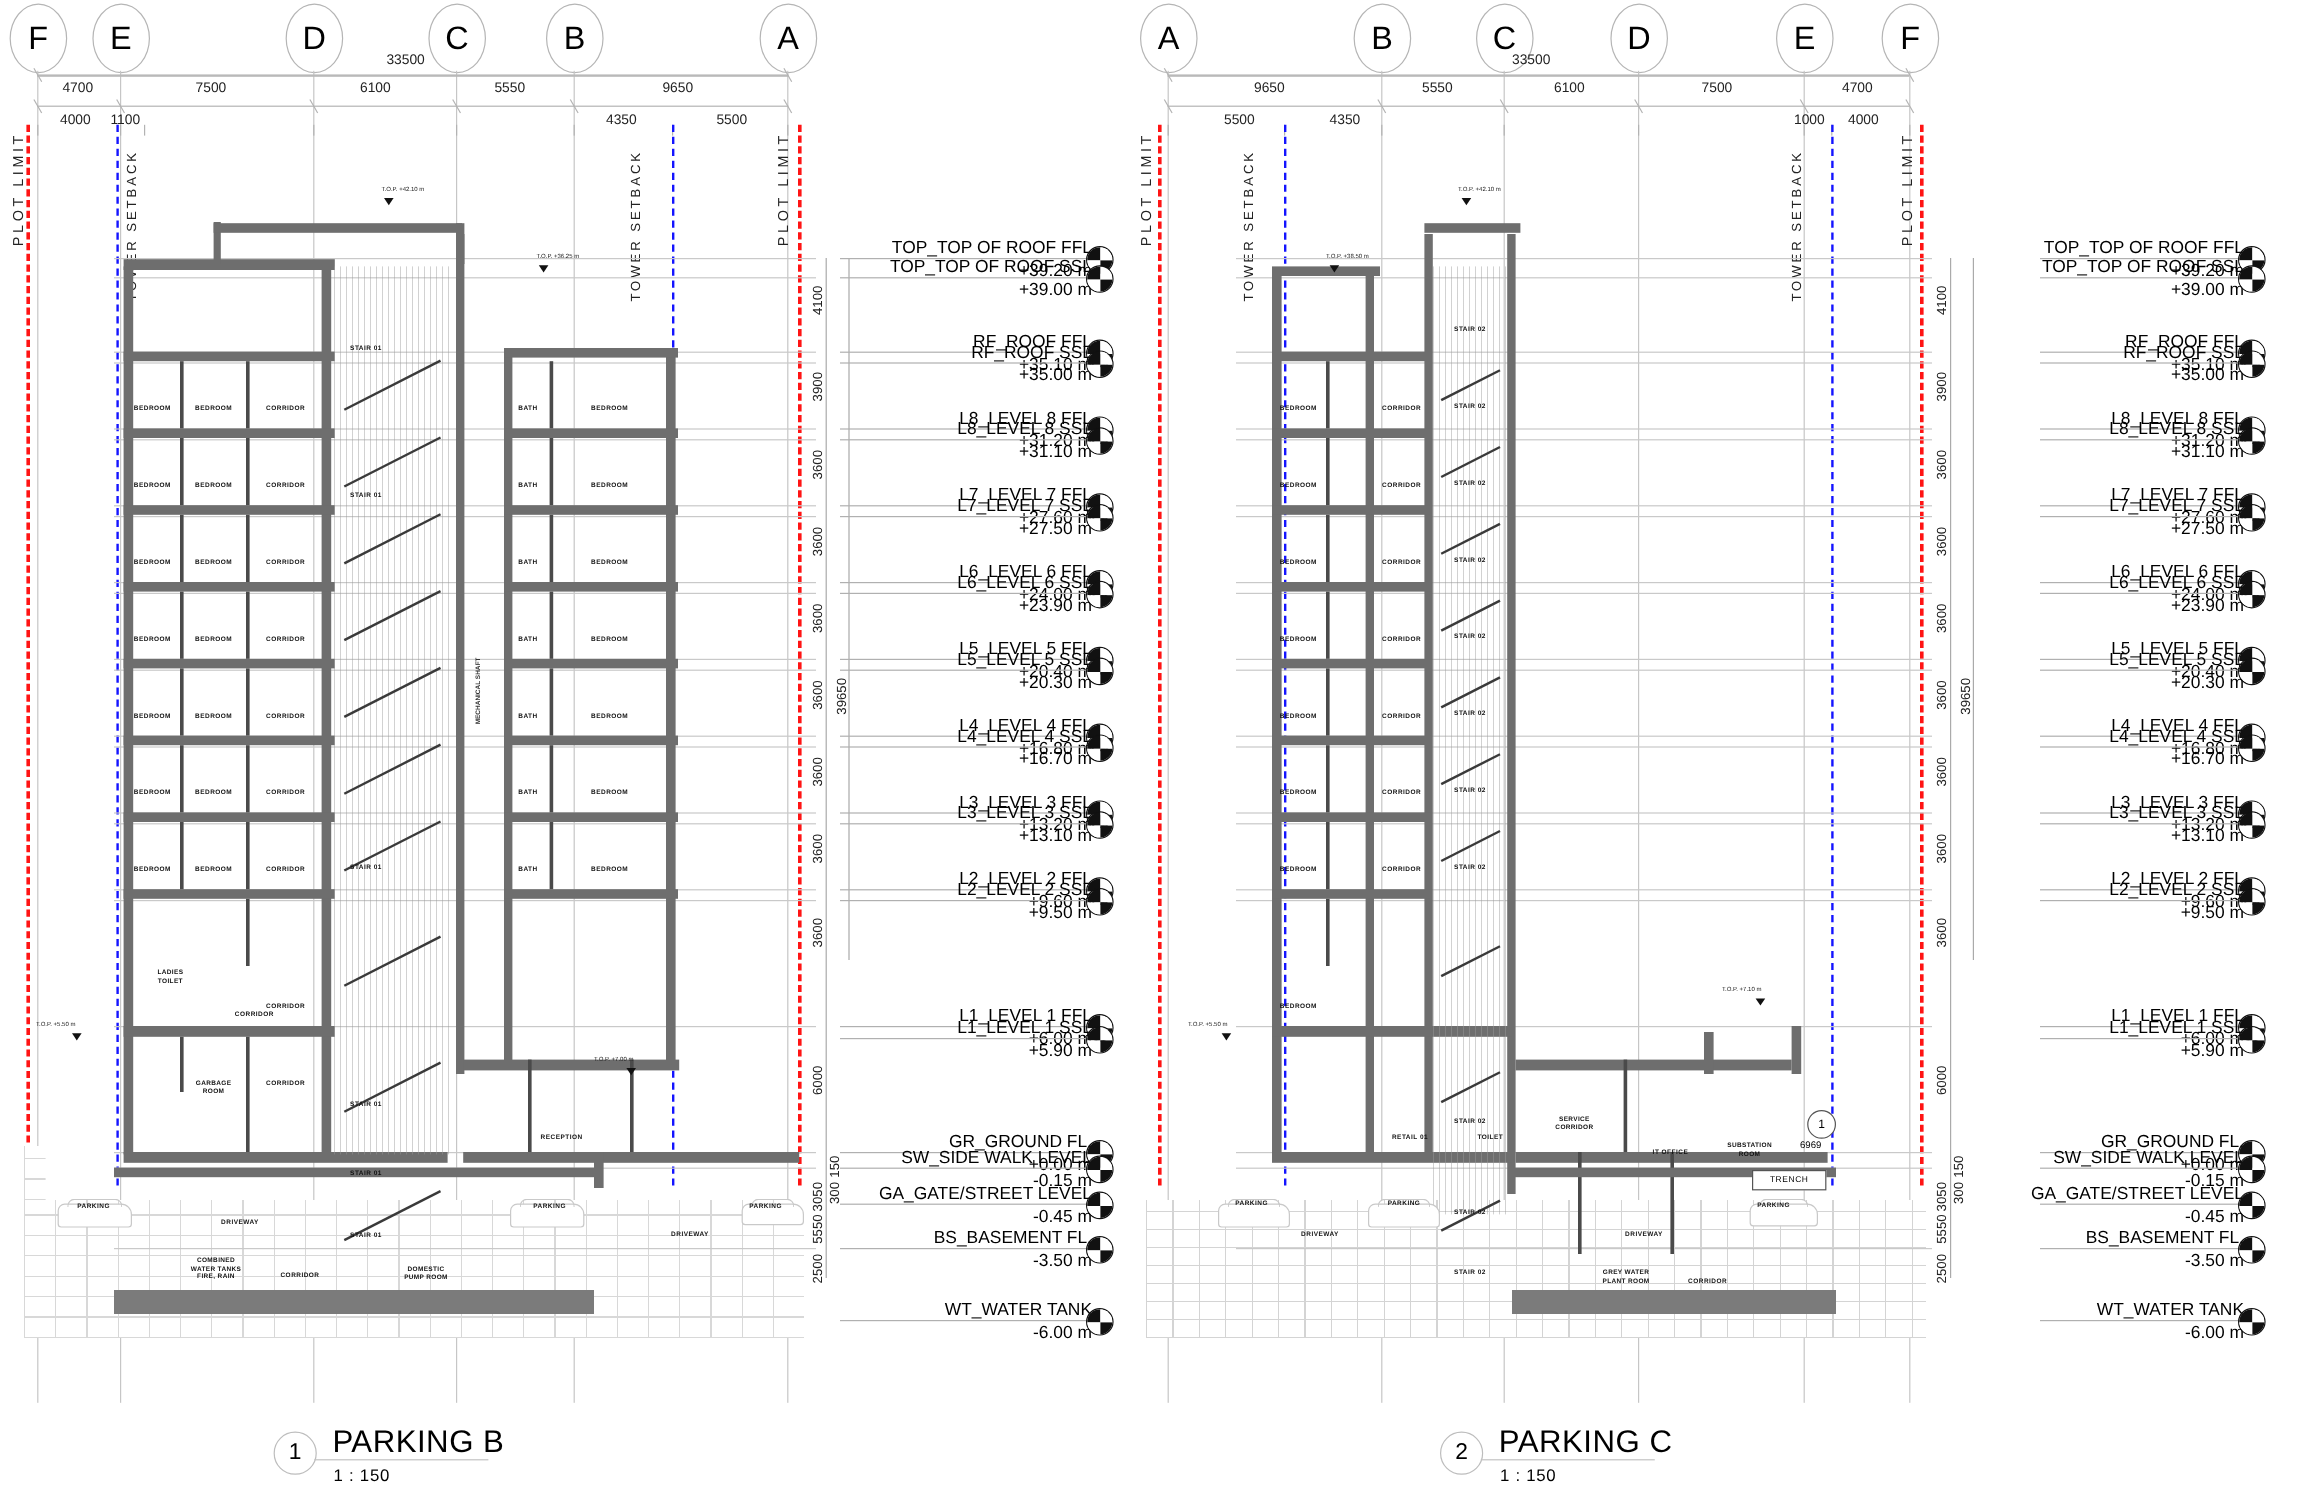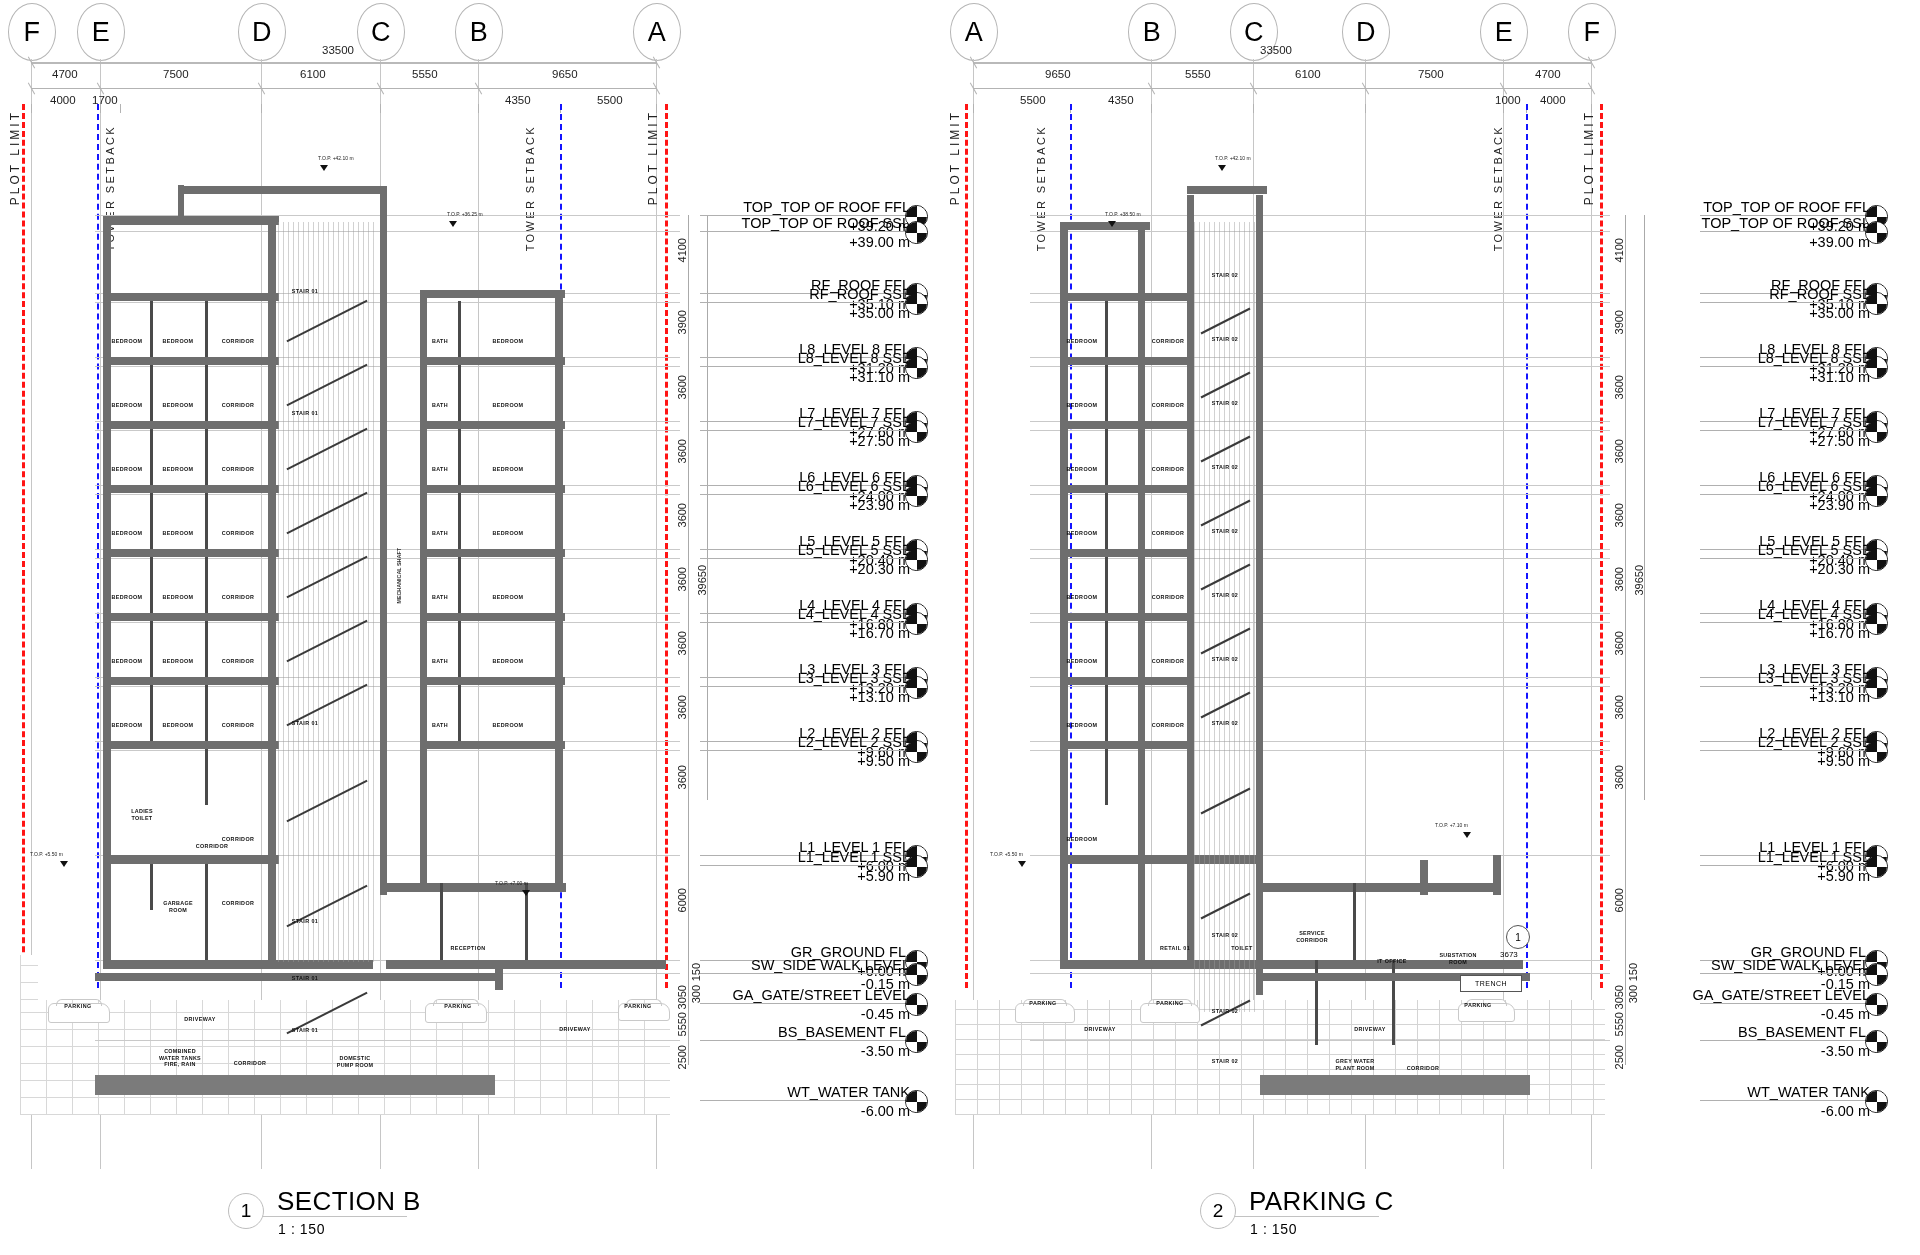--- a/index.html
+++ b/index.html
@@ -139,21 +139,21 @@
     <div class="dimtick" style="left:478px;top:82px;"></div>
     <div class="dimtick" style="left:656px;top:56px;"></div>
       <div class="dimtick" style="left:656px;top:82px;"></div>
     <div class="dimtxt" style="left:52px;top:68px;">4700</div>
     <div class="dimtxt" style="left:163px;top:68px;">7500</div>
     <div class="dimtxt" style="left:300px;top:68px;">6100</div>
     <div class="dimtxt" style="left:412px;top:68px;">5550</div>
     <div class="dimtxt" style="left:552px;top:68px;">9650</div>
 
     <div class="dimtxt" style="left:50px;top:94px;">4000</div>
-    <div class="dimtxt" style="left:92px;top:94px;">1700</div>
+    <div class="dimtxt" style="left:92px;top:94px;">1100</div>
     <div class="dimtxt" style="left:505px;top:94px;">4350</div>
     <div class="dimtxt" style="left:597px;top:94px;">5500</div>
     <div class="dimtick" style="left:31px;top:104px;height:9px;transform:none;"></div>
     <div class="dimtick" style="left:100px;top:104px;height:9px;transform:none;"></div>
     <div class="dimtick" style="left:120px;top:104px;height:9px;transform:none;"></div>
     <div class="dimtick" style="left:261px;top:104px;height:9px;transform:none;"></div>
     <div class="dimtick" style="left:380px;top:104px;height:9px;transform:none;"></div>
     <div class="dimtick" style="left:478px;top:104px;height:9px;transform:none;"></div>
     <div class="dimtick" style="left:560px;top:104px;height:9px;transform:none;"></div>
     <div class="dimtick" style="left:656px;top:104px;height:9px;transform:none;"></div>
@@ -357,21 +357,21 @@
     <div class="vdimtxt vtext" style="left:676px;top:888px;">6000</div>
     <div class="vdimtxt vtext" style="left:690px;top:963px;">150</div>
     <div class="vdimtxt vtext" style="left:690px;top:985px;">300</div>
     <div class="vdimtxt vtext" style="left:676px;top:985px;">3050</div>
     <div class="vdimtxt vtext" style="left:676px;top:1012px;">5550</div>
     <div class="vdimtxt vtext" style="left:676px;top:1045px;">2500</div>
     <div class="vdim" style="left:707px;top:215px;height:585px;"></div>
     <div class="vdimtxt vtext" style="left:696px;top:565px;">39650</div>
 
     <div class="tb-circle" style="left:228px;top:1193px;">1</div>
-    <div class="tb-title" style="left:277px;top:1186px;">SECTION B</div>
+    <div class="tb-title" style="left:277px;top:1186px;">PARKING B</div>
     <div class="tb-rule" style="left:262px;top:1216px;width:145px;"></div>
     <div class="tb-scale" style="left:278px;top:1221px;">1 : 150</div>
   </div>
 
   <div class="abs" style="left:700px;top:0;width:260px;height:1150px;">
 
   <div class="lvl-leader" style="left: 0px; top: 215px; width: 215px;"></div>
       <div class="lvl-name" style="right: 50px; top: 199px;">TOP_TOP OF ROOF FFL</div>
       <div class="lvl-val" style="right: 50px; top: 218px;">+39.20 m</div>
       <div class="lvl-sym" style="left: 205px; top: 205px;">
@@ -774,21 +774,21 @@
     <div class="rm" style="left:210px;top:1000px;">PARKING</div>
     <div class="rm" style="left:518px;top:1002px;">PARKING</div>
     <div class="rm" style="left:140px;top:1026px;">DRIVEWAY</div>
     <div class="rm" style="left:410px;top:1026px;">DRIVEWAY</div>
     <div class="rm2" style="left:395px;top:1058px;">GREY WATER<br>PLANT ROOM</div>
     <div class="rm" style="left:463px;top:1065px;">CORRIDOR</div>
 
     <div class="trench" style="left:500px;top:975px;width:60px;height:15px;">TRENCH</div>
 
     <div class="callout" style="left:546px;top:925px;">1</div>
-    <div class="callout-num" style="left:540px;top:950px;">3673</div>
+    <div class="callout-num" style="left:540px;top:950px;">6969</div>
 
     <div class="topmark" style="left:255px;top:155px;">T.O.P. +42.10 m</div>
     <div class="tri" style="left:258px;top:165px;"></div>
     <div class="topmark" style="left:145px;top:211px;">T.O.P. +38.50 m</div>
     <div class="tri" style="left:148px;top:221px;"></div>
     <div class="topmark" style="left:30px;top:851px;">T.O.P. +5.50 m</div>
     <div class="tri" style="left:58px;top:861px;"></div>
     <div class="topmark" style="left:475px;top:822px;">T.O.P. +7.10 m</div>
     <div class="tri" style="left:503px;top:832px;"></div>
 

